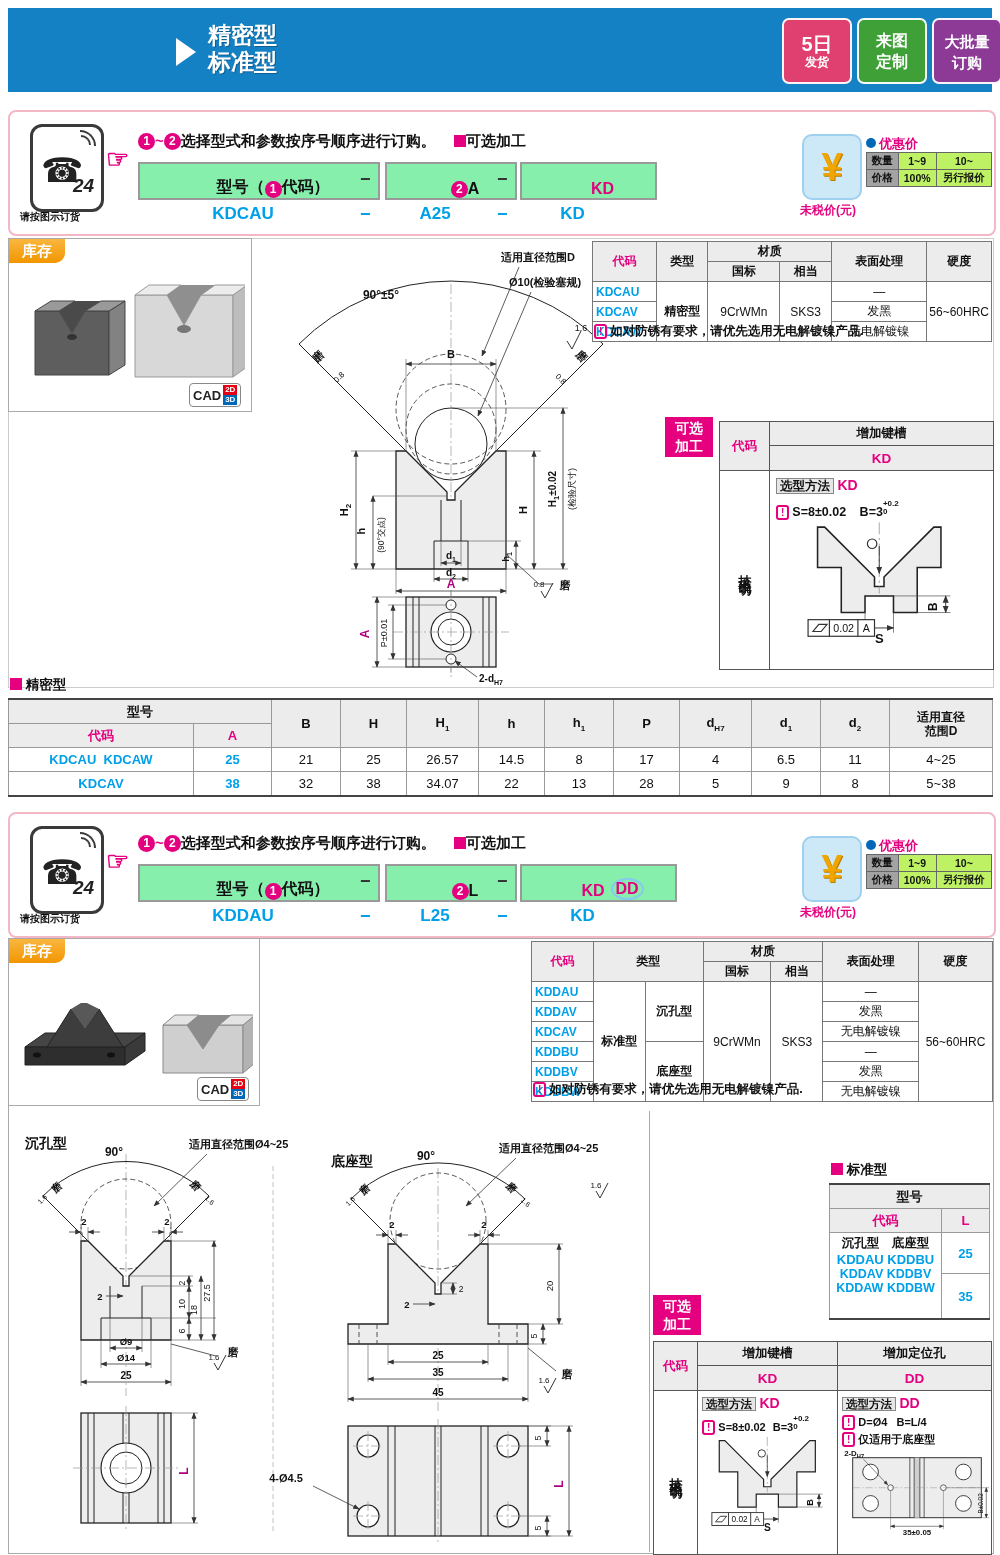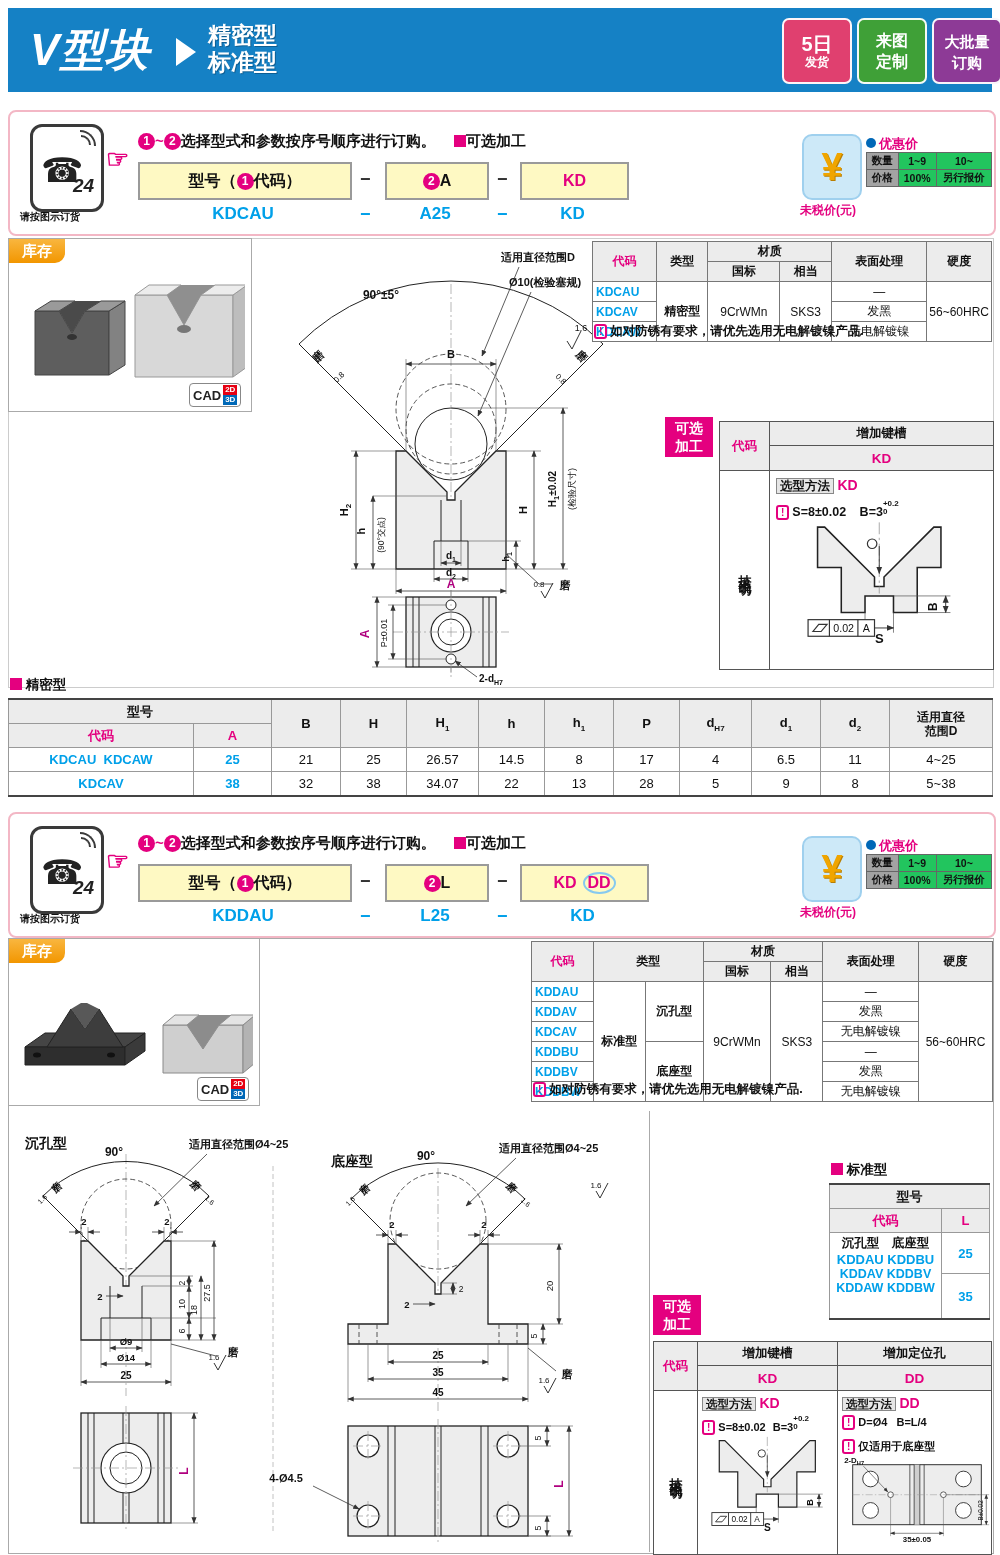--- a/index.html
+++ b/index.html
@@ -18,33 +18,33 @@
   .orderbox{border:2px solid #f3b7c5;border-radius:8px;background:#fff;}
   .phone{border:3px solid #3a3a3a;border-radius:12px;background:#fff;}
   .phone-glyph{font-size:34px;color:#222;line-height:1;}
   .phone-num{font-weight:bold;font-style:italic;font-size:19px;color:#222;}
   .wave{position:absolute;border:2px solid #3a3a3a;border-left:none;border-bottom:none;border-radius:0 100% 0 0;}
   .caption{font-weight:bold;font-size:10px;}
   .finger{color:#e4007f;font-size:26px;font-weight:bold;}
   .cnum{display:inline-block;width:17px;height:17px;border-radius:50%;background:#e4007f;color:#fff;font-size:12px;font-weight:bold;line-height:17px;text-align:center;vertical-align:1px;}
   .instr{font-weight:bold;font-size:15px;}
   .sq{display:inline-block;width:12px;height:12px;background:#e4007f;vertical-align:-1px;}
-  .mbox{border:2px solid #9a9a9a;background:#fef9c3;display:flex;align-items:center;justify-content:center;font-weight:bold;font-size:16px;}
+  .mbox{border:2px solid #9a9a9a;background:#86efac;display:flex;align-items:flex-end;justify-content:center;font-weight:bold;font-size:16px;padding-left:28px;}
   .dash{font-weight:bold;font-size:18px;color:#333;}
   .mag{color:#e4007f;}
   .blu{color:#00a0e9;}
   .exm{font-weight:bold;font-size:17px;color:#00a0e9;text-align:center;}
   .ddoval{border:2px solid #86c9ef;border-radius:50%;padding:0 3px;}
   
   .yenbox{background:#cde9f8;border:2px solid #9fd0ee;border-radius:10px;display:flex;align-items:center;justify-content:center;}
   .yen{font-size:38px;font-weight:bold;color:#f0a500;text-shadow:1px 1px 0 #b97e00;}
   .dot{display:inline-block;width:10px;height:10px;border-radius:50%;background:#0068b7;margin-right:3px;}
   .pricetitle{color:#e4007f;font-weight:bold;font-size:13px;}
   table.price{border-collapse:collapse;font-size:10.5px;font-weight:bold;}
-  table.price td{border:1px solid #666;text-align:center;padding:1px 3px;background:#22c55e;}
+  table.price td{border:1px solid #666;text-align:center;padding:1px 3px;background:#bef264;}
   table.price td.h{background:#a3a3a3;}
   .notax{color:#e4007f;font-weight:bold;font-size:12px;}
   
   .photobox{border:1px solid #aaa;background:#fff;}
   .stock{background:linear-gradient(#f9b63f,#f29600);color:#fff;font-weight:bold;font-size:15px;text-align:center;line-height:24px;border-radius:0 0 10px 0;}
   .cad{border:1px solid #888;border-radius:4px;background:#fff;display:flex;align-items:center;padding:1px 3px;gap:2px;}
   .cad .t{font-weight:bold;font-size:13px;color:#222;}
   .cad .s{display:block;font-size:8px;font-weight:bold;color:#fff;padding:0 2px;line-height:10px;}
   
   table.dt{border-collapse:collapse;font-size:12px;}
@@ -85,21 +85,20 @@
   text.db{font-family:"Liberation Sans",sans-serif;font-size:11px;font-weight:bold;fill:#111;text-anchor:middle;}
   text.mg{fill:#b0007f;font-weight:bold;}
   .divline{background:#aaa;}
 </style>
 </head>
 <body>
 
 <div id="page">
 
   <div class="abs hdr" style="left:8px;top:8px;width:984px;height:84px;">
-    <div class="abs hdr-title" style="left:22px;top:13px;">V型块</div>
     <div class="abs hdr-arrow" style="left:168px;top:30px;"></div>
     <div class="abs" style="left:200px;top:14px;">
       <div class="hdr-sub">精密型</div>
       <div class="hdr-sub">标准型</div>
     </div>
     <div class="abs" style="left:774px;top:10px;display:flex;gap:5px;">
       <div class="badge" style="background:#e0406f;">
         <span class="l1">5日</span>
         <span class="l2">发货</span>
       </div>
@@ -810,21 +809,21 @@
               <text class="d" x="51" y="94" style="font-size:9px">A</text>
             </g>
           </svg>
         </td>
         <td style="text-align:left;padding:4px;">
           <div style="white-space:nowrap;"><span class="selbox" style="font-size:11.5px;">选型方法</span> <span class="selcode">DD</span></div>
           <div class="specline" style="margin-top:3px;font-size:11px;">
             <span class="nicon">!</span><span>D=Ø4</span>
             <span style="margin-left:6px;">B=L/4</span>
           </div>
-          <div class="specline" style="margin-top:9px;font-size:11px;">
+          <div class="specline" style="margin-top:2px;font-size:11px;">
             <span class="nicon">!</span><span>仅适用于底座型</span>
           </div>
           <svg width="150" height="86" viewBox="0 0 210 120" style="margin-top:2px;">
             <defs>
                   <marker id="a5" viewBox="0 0 10 10" refX="9" refY="5" markerWidth="8" markerHeight="8" orient="auto-start-reverse">
                     <path d="M0,1L10,5L0,9z" fill="#333"></path>
                   </marker>
                 </defs>
             <rect class="ol" x="15" y="12" width="180" height="84"></rect>
             <rect x="101" y="12" width="8" height="84" fill="#cfcfcf"></rect>

